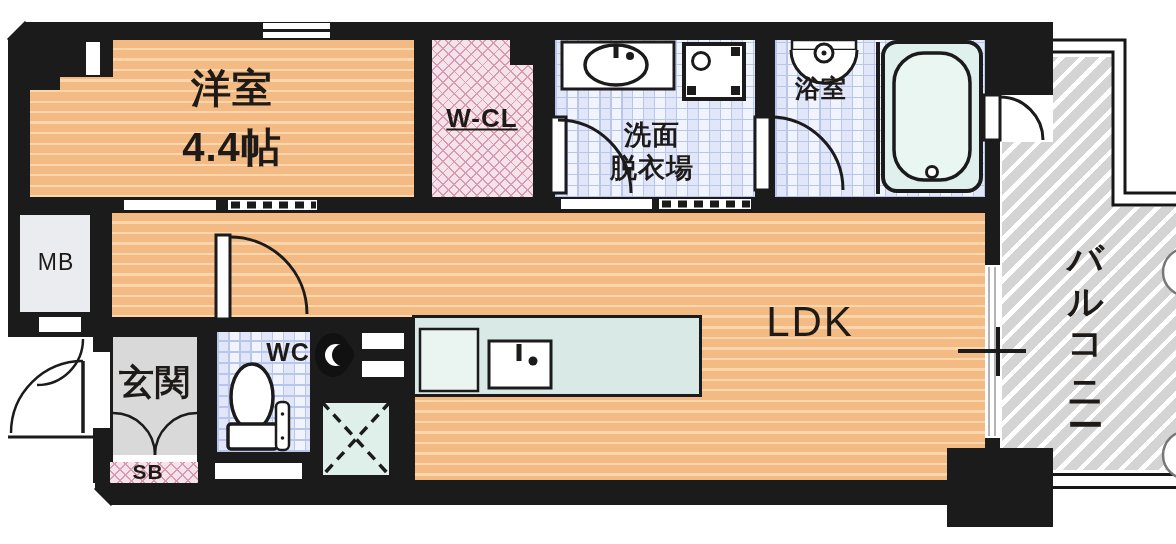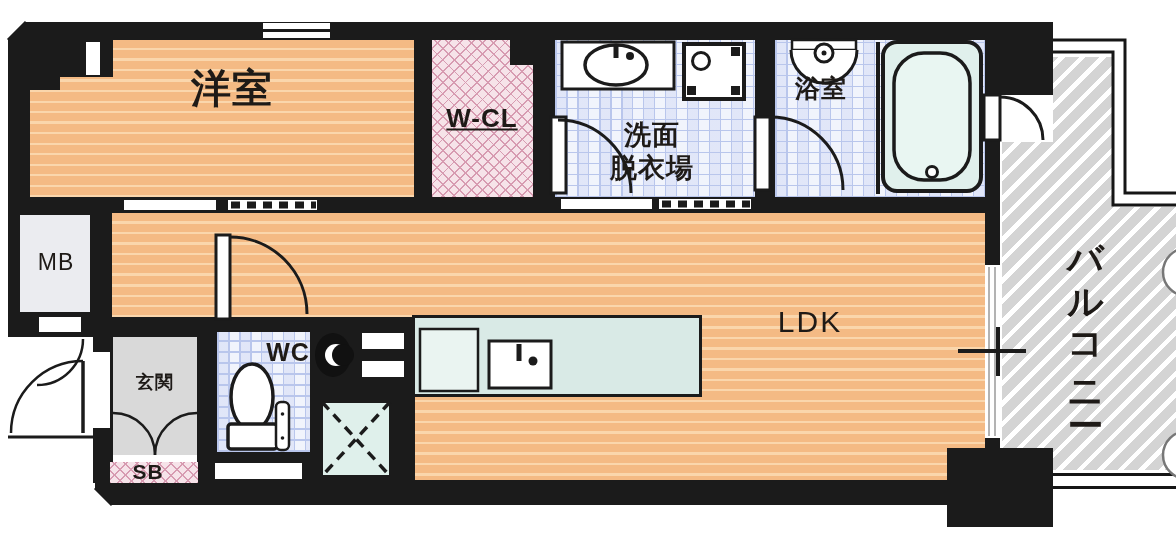--- a/index.html
+++ b/index.html
@@ -196,24 +196,25 @@
       <path d="M1053,481 L1176,481" stroke="#ffffff" stroke-width="10"></path>
     </g>
 
     <g>
       <circle cx="1187" cy="272" r="24" fill="#fff" stroke="#777" stroke-width="2.5"></circle>
       <circle cx="1187" cy="455" r="24" fill="#fff" stroke="#777" stroke-width="2.5"></circle>
     </g>
   </svg>
 
   <div class="label" style="left:232px;top:88px;font-size:40px;">洋室</div>
+  <div class="label" style="left:232px;top:147px;font-size:40px;">4.4帖</div>
   <div class="label" style="left:482px;top:118px;font-size:26px;text-decoration:underline;">W-CL</div>
   <div class="label" style="left:652px;top:135px;font-size:27px;">洗面</div>
   <div class="label" style="left:652px;top:168px;font-size:27px;font-family:Liberation Serif, serif;">脱衣場</div>
   <div class="label" style="left:821px;top:88px;font-size:25px;">浴室</div>
-  <div class="label" style="left:810px;top:322px;font-size:30px;font-weight:500;letter-spacing:2px;">LDK</div>
+  <div class="label" style="left:810px;top:322px;font-size:42px;font-weight:500;letter-spacing:2px;">LDK</div>
   <div class="label" style="left:56px;top:262px;font-size:23px;font-weight:500;">MB</div>
-  <div class="label" style="left:155px;top:382px;font-size:18px;">玄関</div>
+  <div class="label" style="left:155px;top:382px;font-size:35px;">玄関</div>
   <div class="label" style="left:288px;top:352px;font-size:25px;">WC</div>
   <div class="label" style="left:148px;top:472px;font-size:21px;">SB</div>
   <div class="label v" style="left:1085px;top:218px;font-size:36px;">バルコニー</div>
 
 </div>
 
 </body></html>

